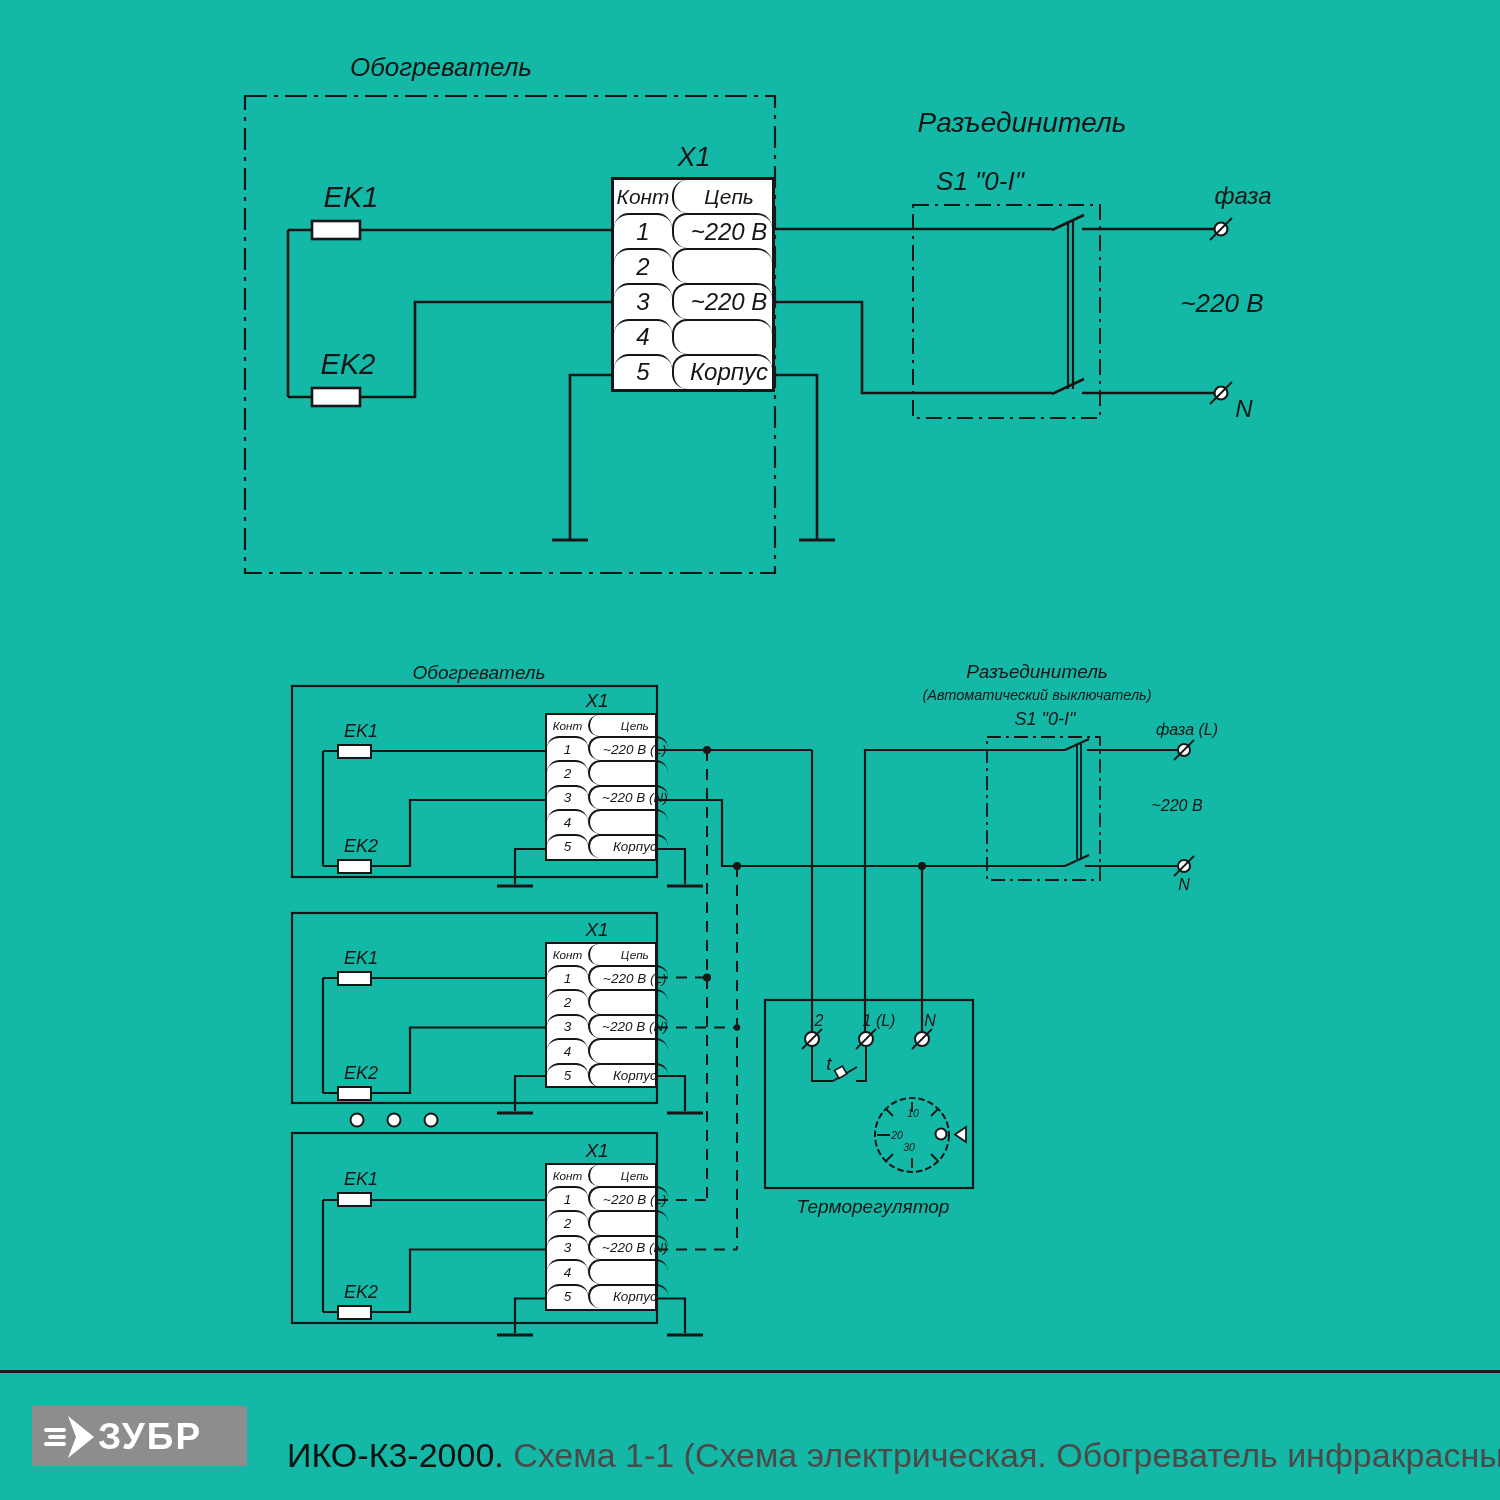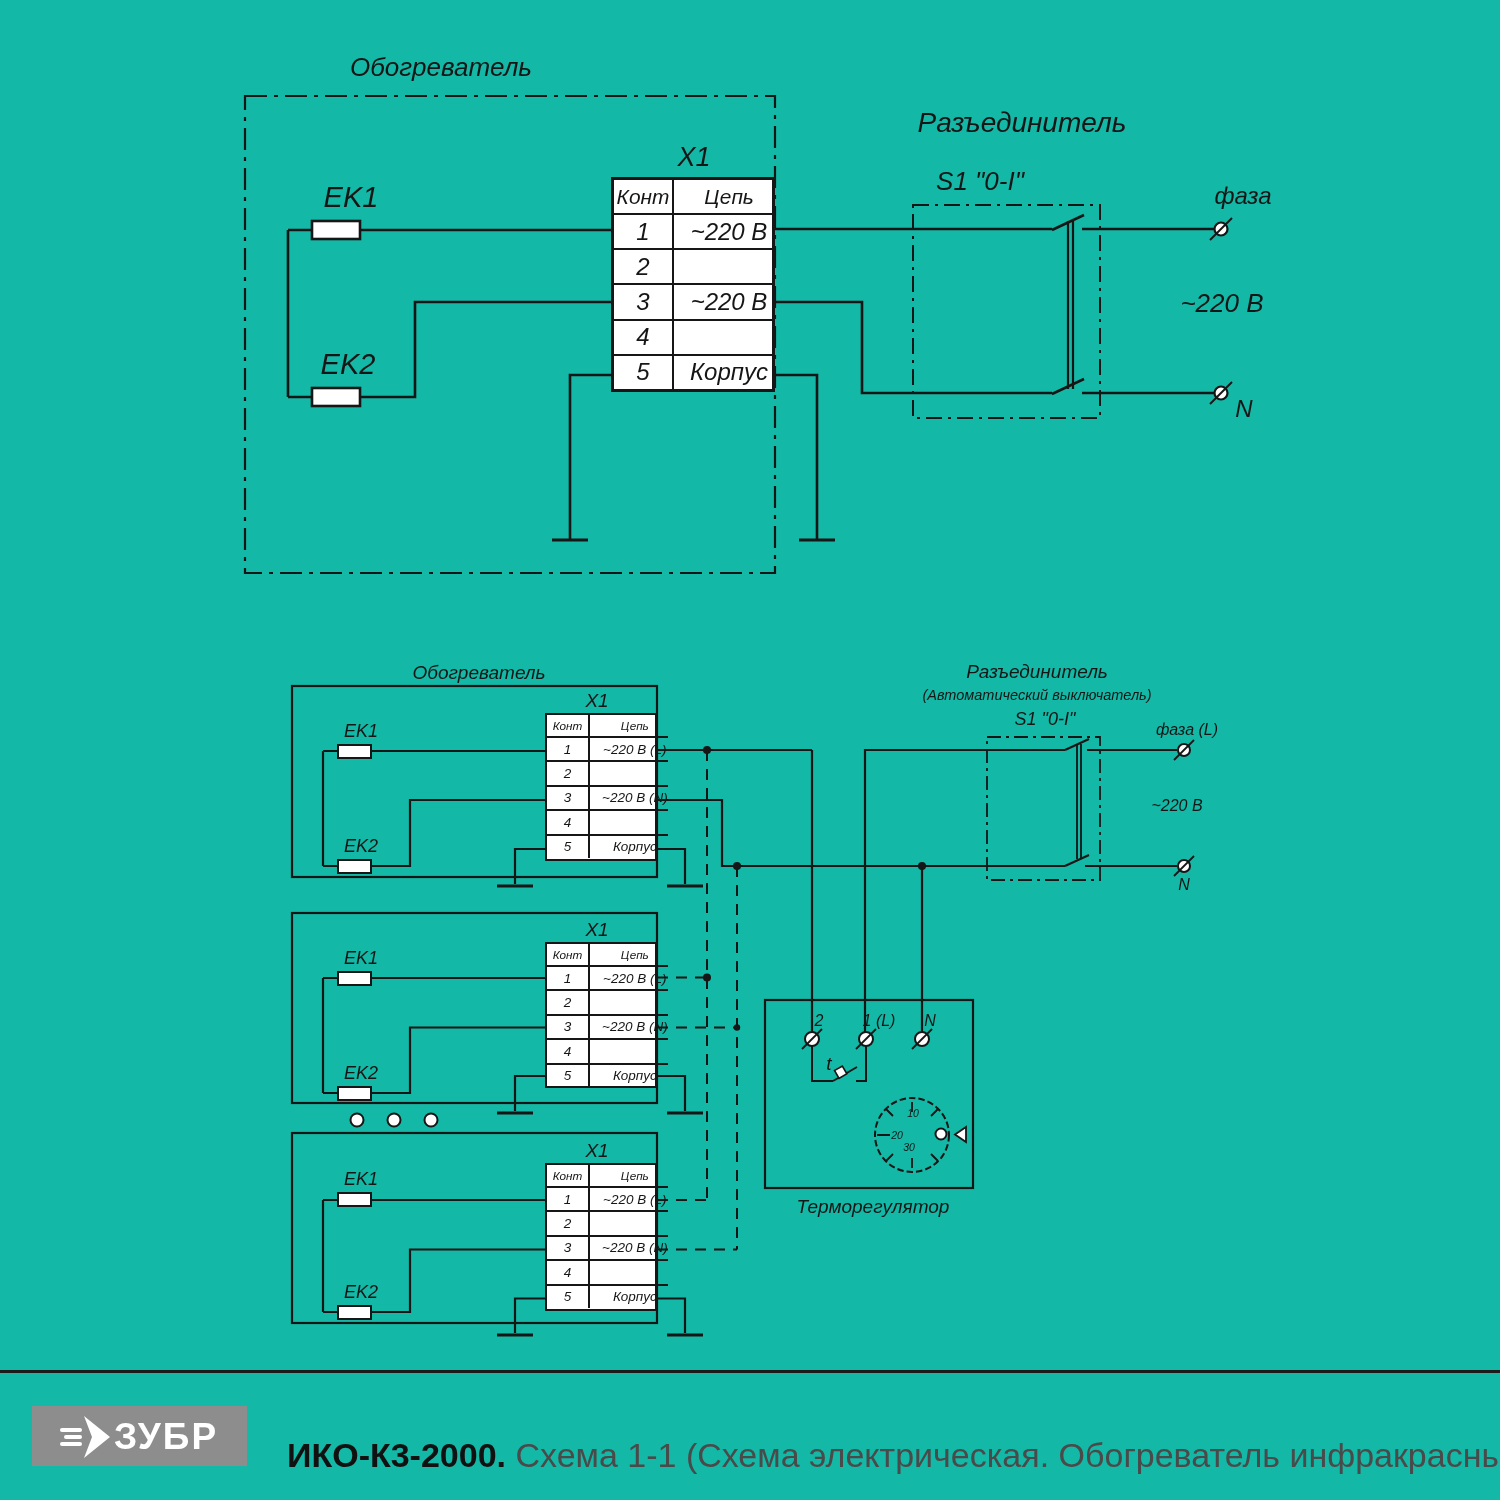--- a/index.html
+++ b/index.html
@@ -3,34 +3,34 @@
 <meta charset="utf-8">
 <style>
   html,body{margin:0;padding:0;background:#fff;}
   #stage{position:relative;width:1500px;height:1500px;background:#14b8a6;overflow:hidden;
          font-family:"Liberation Sans",sans-serif;}
   svg.diagram{position:absolute;left:0;top:0;}
   text{font-family:"Liberation Sans",sans-serif;font-style:italic;fill:#161616;}
   .xtable{position:absolute;display:grid;grid-template-columns:var(--c1) 1fr;
           background:#fff;border:var(--bw) solid #161616;box-sizing:border-box;
           font-style:italic;color:#161616;}
-  .xtable>div{display:flex;align-items:center;justify-content:center;white-space:nowrap;}
+  .xtable>div{display:flex;align-items:center;justify-content:center;white-space:nowrap;border-radius:15px;}
   .xtable .bt{border-top:var(--lw) solid #161616;}
   .xtable .bl{border-left:var(--lw) solid #161616;padding-left:12px;}
   .xtable .hd{font-size:.87em;}
   .xt-top{--bw:3px;--lw:2.5px;--c1:58px;left:611px;top:177px;width:164px;height:215px;
           grid-template-rows:33px repeat(5,35.2px);font-size:24px;}
   .xt-sm{--bw:2px;--lw:2px;--c1:41px;width:112px;height:148px;left:545px;
          grid-template-rows:21px repeat(5,24.4px);font-size:13.5px;}
   #footer-rule{position:absolute;left:0;top:1370px;width:1500px;height:3px;background:#1c1c1c;}
   #logo{position:absolute;left:32px;top:1406px;width:215px;height:60px;background:#8d8d8d;
-        display:flex;align-items:center;justify-content:flex-start;padding-left:24px;box-sizing:border-box;}
+        display:flex;align-items:center;justify-content:flex-start;padding-left:8px;box-sizing:border-box;}
   #logo .brand{color:#fff;font-weight:bold;font-size:37px;letter-spacing:2px;line-height:1;}
   #footer-title{position:absolute;left:287px;top:1436px;font-size:34px;line-height:38px;white-space:nowrap;}
-  #footer-title .model{font-weight:bold;color:#111;}
+  #footer-title .model{font-weight:normal;color:#111;}
   #footer-title .rest{font-weight:normal;color:#4a4a4a;}
 </style>
 </head>
 <body>
 
 <div id="stage">
 
 <svg class="diagram" width="1500" height="1500" viewBox="0 0 1500 1500">
 
   <g stroke="#161616" fill="none">

